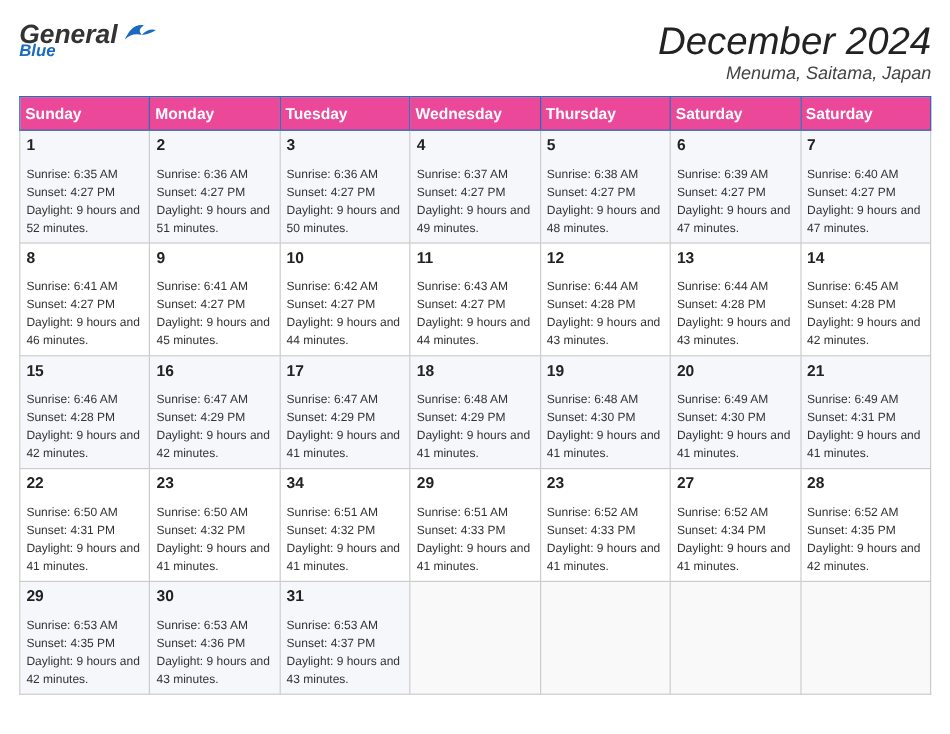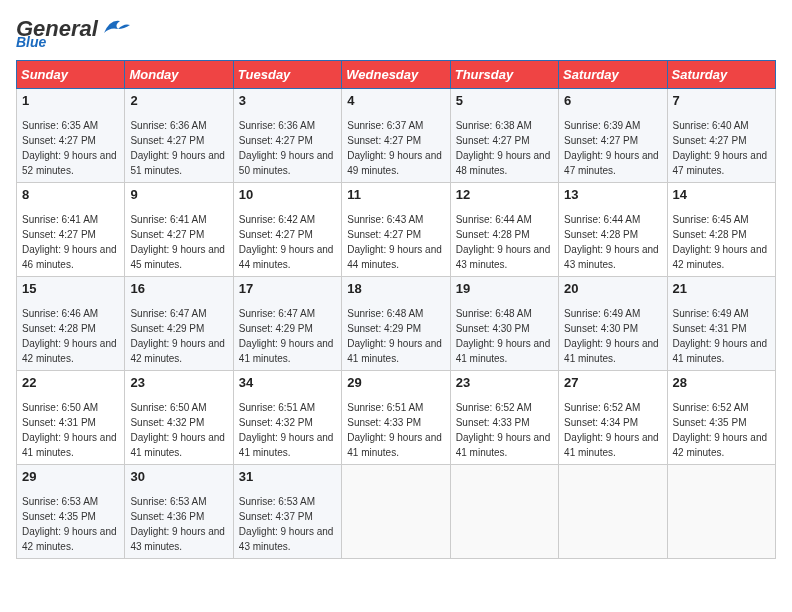--- a/index.html
+++ b/index.html
@@ -26,21 +26,21 @@
     .title-block h1 {
       font-size: 32px;
       font-weight: normal;
       color: #222;
     }
     .title-block p {
       font-size: 15px;
       color: #444;
     }
     .calendar { width: 100%; border-collapse: collapse; }
-    .calendar thead tr { background: #ef4444; color: #fff; font-style: italic; }
+    .calendar thead tr { background: #ec4899; color: #fff; }
     .calendar thead th {
       padding: 6px 4px;
       font-size: 13px;
       font-weight: bold;
       text-align: left;
       border: 1px solid #2a6db5;
     }
     .calendar tbody tr { vertical-align: top; }
     .calendar tbody td {
       border: 1px solid #ccc;
@@ -69,20 +69,24 @@
   <div class="logo">
     <div style="display:flex;align-items:center;">
       <span style="font-size:22px;font-weight:bold;color:#333;">General</span>
       <svg width="32" height="22" viewBox="0 0 32 22" style="margin-left:2px;margin-top:-6px;">
         <path d="M4,18 Q10,4 20,6 Q14,10 18,14 Q10,12 4,18Z" fill="#1a6abf"></path>
         <path d="M18,14 Q24,8 30,10 Q24,14 18,14Z" fill="#1a6abf"></path>
       </svg>
     </div>
     <span style="font-size:14px;font-weight:bold;color:#1a6abf;margin-top:-8px;display:block;">Blue</span>
   </div>
+  <div class="title-block">
+    <h1>December 2024</h1>
+    <p>Menuma, Saitama, Japan</p>
+  </div>
 </div>
 
 <table class="calendar">
   <thead>
     <tr>
       <th>Sunday</th>
       <th>Monday</th>
       <th>Tuesday</th>
       <th>Wednesday</th>
       <th>Thursday</th>

